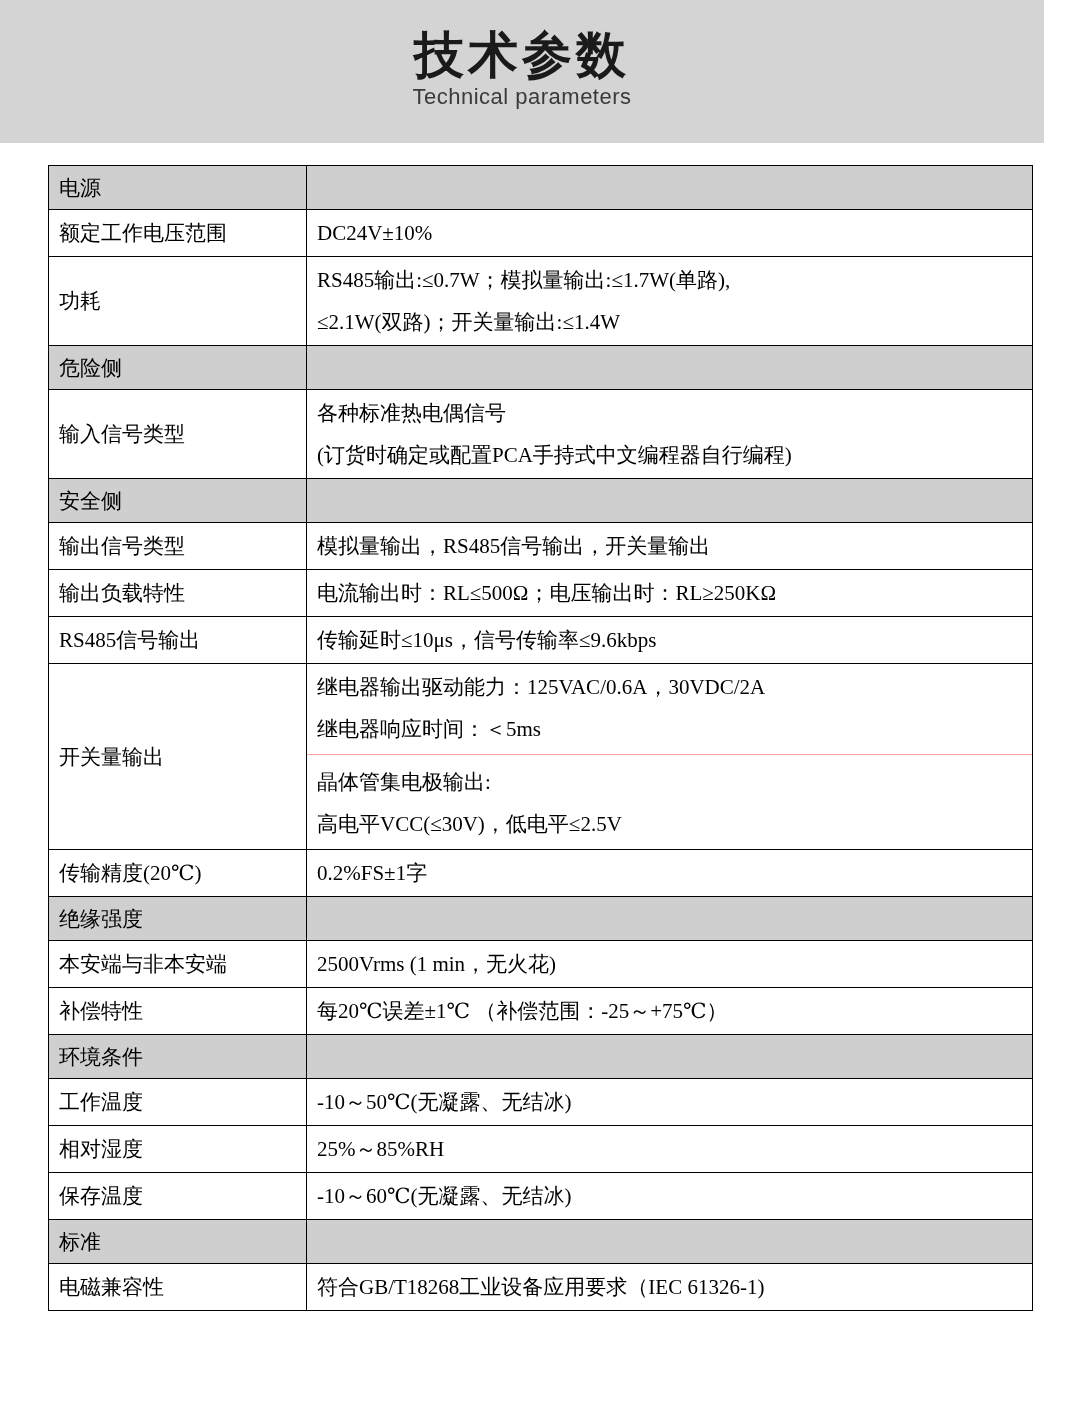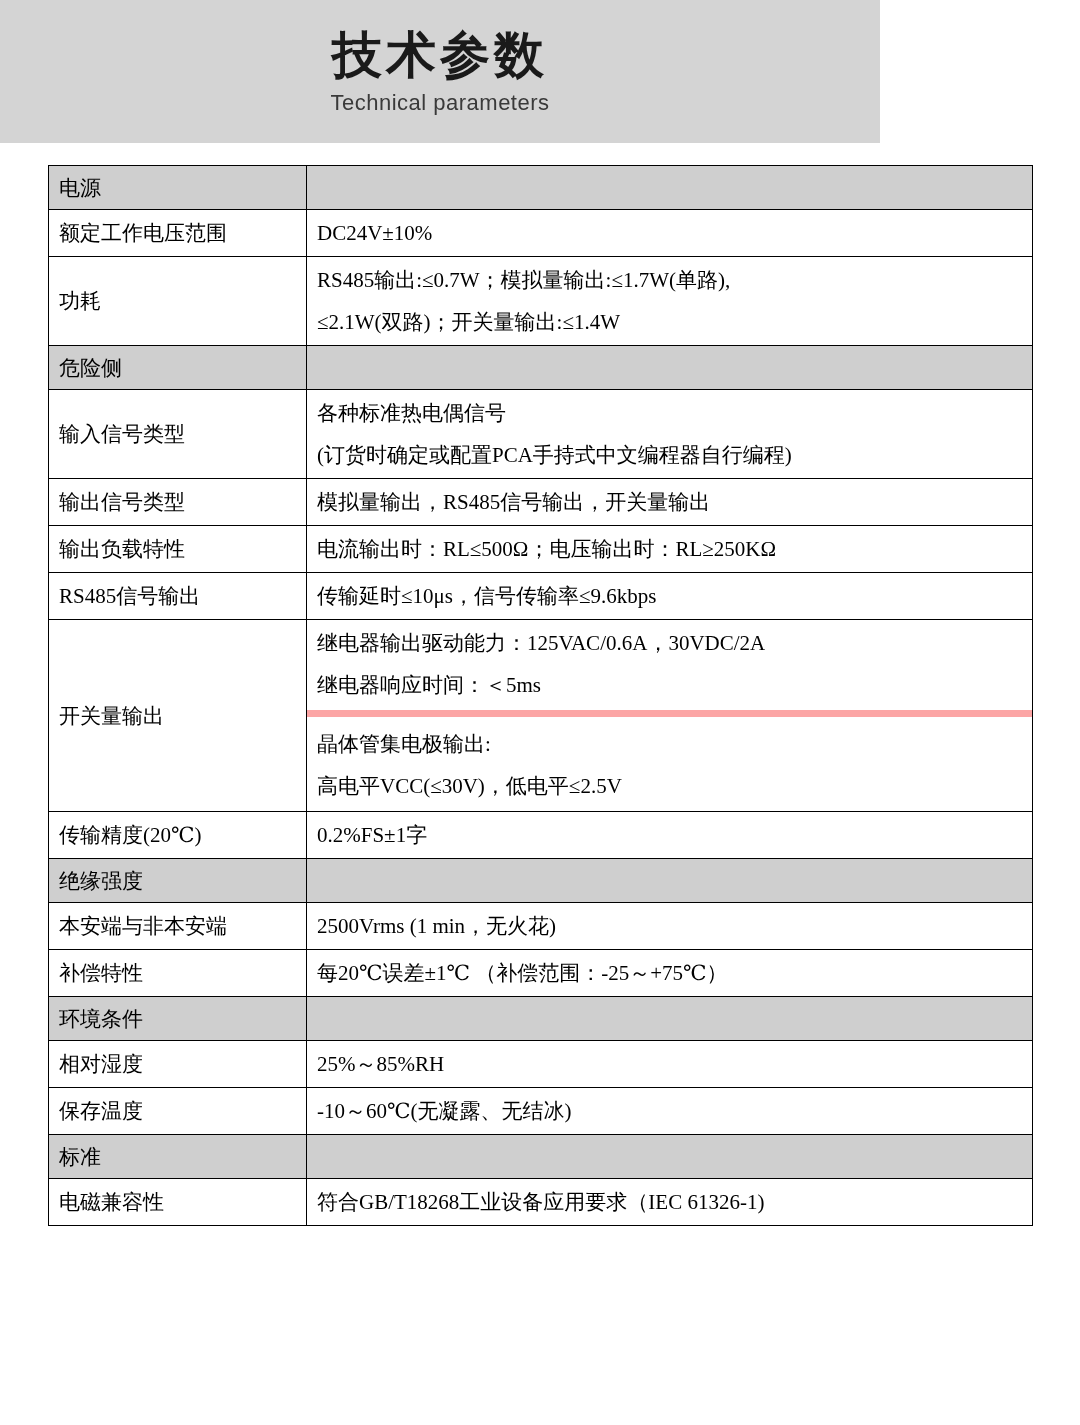--- a/index.html
+++ b/index.html
@@ -14,21 +14,21 @@
     color: #000000;
     overflow: hidden;
   }
   .page {
     width: 1080px;
     height: 1425px;
     position: relative;
     background: #ffffff;
   }
   .header-band {
-    width: 880px;
+    width: 1044px;
     height: 143px;
     background: #d4d4d4;
     display: flex;
     flex-direction: column;
     align-items: center;
     justify-content: flex-start;
     box-sizing: border-box;
     padding-top: 26px;
   }
   .header-title-cn {
@@ -38,21 +38,21 @@
     letter-spacing: 4px;
     line-height: 58px;
     color: #1a1a1a;
   }
   .header-title-en {
     font-family: "Liberation Sans", "DejaVu Sans", sans-serif;
     font-size: 22px;
     font-weight: 400;
     letter-spacing: 0.5px;
     color: #3a3a3a;
-    margin-top: 6px;
+    margin-top: 0;
   }
   .table-wrap {
     position: absolute;
     left: 48px;
     top: 165px;
     width: 984px;
   }
   table.spec {
     border-collapse: collapse;
     width: 984px;
@@ -86,21 +86,21 @@
     white-space: nowrap;
   }
   .line + .line {
     margin-top: 8px;
   }
   .cell-pad-2 {
     padding-top: 10px;
     padding-bottom: 10px;
   }
   .sub-block {
-    border-top: 7px solid #fca5a5;
+    border-top: 1px solid #fca5a5;
     margin: 8px -8px 0 -10px;
     padding: 10px 8px 2px 10px;
   }
 </style>
 </head>
 <body>
 
 <div class="page">
 
   <div class="header-band">
@@ -131,20 +131,24 @@
           <tr class="section">
             <td class="label">危险侧</td>
             <td class="value">&nbsp;</td>
           </tr>
           <tr>
             <td class="label">输入信号类型</td>
             <td class="value cell-pad-2">
               <span class="line">各种标准热电偶信号</span>
               <span class="line">(订货时确定或配置PCA手持式中文编程器自行编程)</span>
             </td>
+          </tr>
+          <tr class="section">
+            <td class="label">安全侧</td>
+            <td class="value">&nbsp;</td>
           </tr>
           <tr>
             <td class="label">输出信号类型</td>
             <td class="value">
               <span class="line">模拟量输出，RS485信号输出，开关量输出</span>
             </td>
           </tr>
           <tr>
             <td class="label">输出负载特性</td>
             <td class="value">
@@ -188,20 +192,26 @@
             <td class="label">补偿特性</td>
             <td class="value">
               <span class="line">每20℃误差±1℃ （补偿范围：-25～+75℃）</span>
             </td>
           </tr>
           <tr class="section">
             <td class="label">环境条件</td>
             <td class="value">&nbsp;</td>
           </tr>
           <tr>
+            <td class="label">工作温度</td>
+            <td class="value">
+              <span class="line">-10～50℃(无凝露、无结冰)</span>
+            </td>
+          </tr>
+          <tr>
             <td class="label">相对湿度</td>
             <td class="value">
               <span class="line">25%～85%RH</span>
             </td>
           </tr>
           <tr>
             <td class="label">保存温度</td>
             <td class="value">
               <span class="line">-10～60℃(无凝露、无结冰)</span>
             </td>

